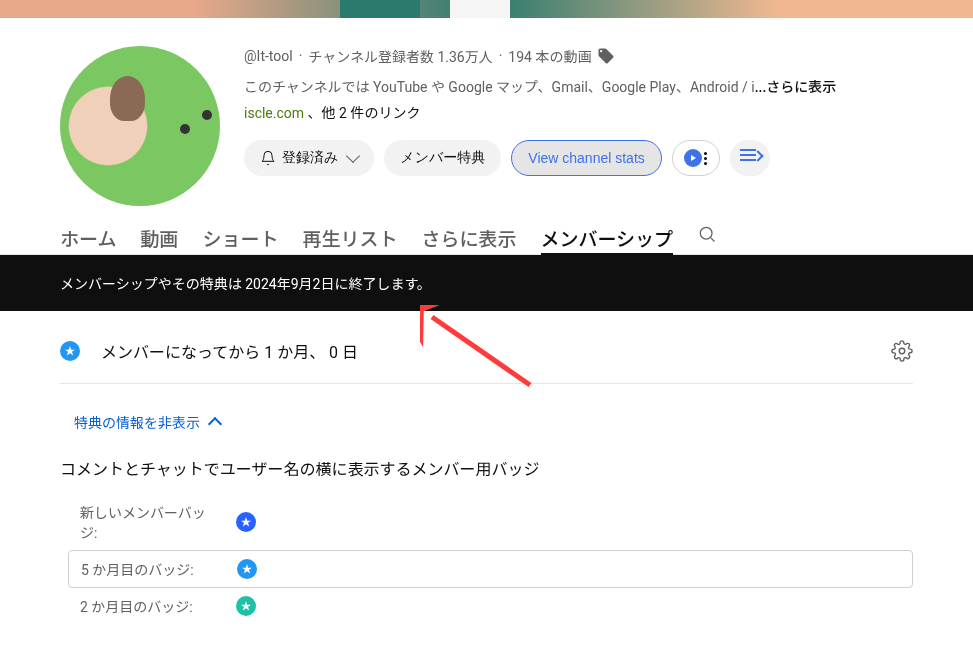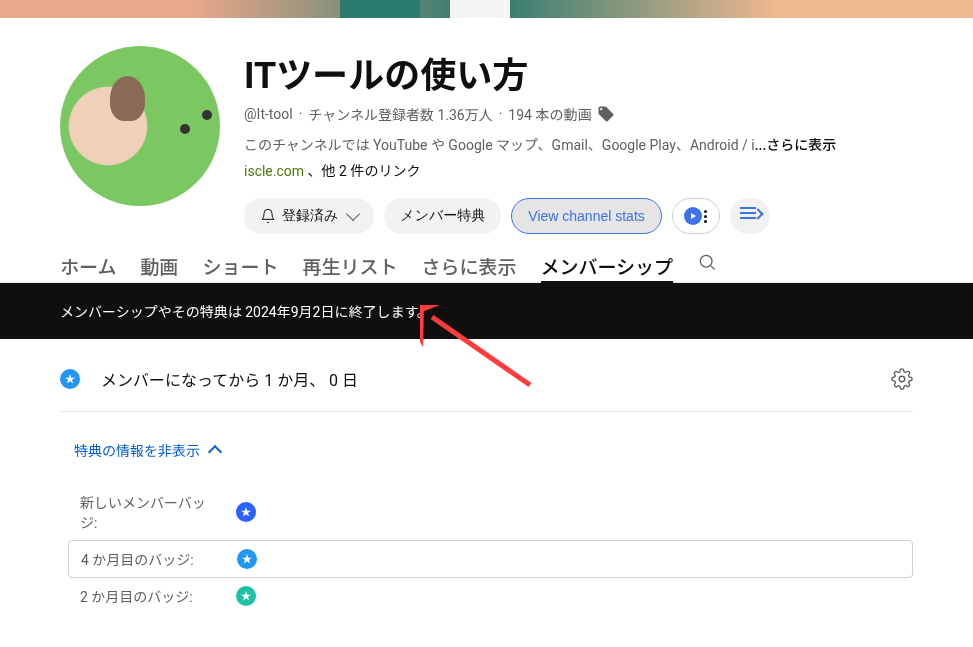--- a/index.html
+++ b/index.html
@@ -73,21 +73,20 @@
   </style>
 </head>
 <body>
 
 <div class="wrapper">
   <div class="banner"></div>
 
   <div class="channel-header">
     <div class="avatar"></div>
     <div class="channel-info">
-      <h1 class="channel-name">ITツールの使い方</h1>
       <div class="channel-meta">
         <span>@It-tool</span>
         <span>·</span>
         <span>チャンネル登録者数 1.36万人</span>
         <span>·</span>
         <span>194 本の動画</span>
         <svg class="tag-icon" viewBox="0 0 24 24">
             <path d="M21.41 11.58l-9-9A2 2 0 0011 2H4a2 2 0 00-2 2v7a2 2 0 00.59 1.42l9 9a2 2 0 002.83 0l7-7a2 2 0 000-2.84zM5.5 7A1.5 1.5 0 117 5.5 1.5 1.5 0 015.5 7z"></path>
           </svg>
       </div>
@@ -157,31 +156,32 @@
         <circle cx="12" cy="12" r="3"></circle>
         <path d="M19.4 15a1.65 1.65 0 00.33 1.82l.06.06a2 2 0 01-2.83 2.83l-.06-.06a1.65 1.65 0 00-1.82-.33 1.65 1.65 0 00-1 1.51V21a2 2 0 01-4 0v-.09a1.65 1.65 0 00-1-1.51 1.65 1.65 0 00-1.82.33l-.06.06a2 2 0 01-2.83-2.83l.06-.06a1.65 1.65 0 00.33-1.82 1.65 1.65 0 00-1.51-1H3a2 2 0 010-4h.09a1.65 1.65 0 001.51-1 1.65 1.65 0 00-.33-1.82l-.06-.06a2 2 0 012.83-2.83l.06.06a1.65 1.65 0 001.82.33h0a1.65 1.65 0 001-1.51V3a2 2 0 014 0v.09a1.65 1.65 0 001 1.51 1.65 1.65 0 001.82-.33l.06-.06a2 2 0 012.83 2.83l-.06.06a1.65 1.65 0 00-.33 1.82v0a1.65 1.65 0 001.51 1H21a2 2 0 010 4h-.09a1.65 1.65 0 00-1.51 1z"></path>
       </svg>
   </div>
 
   <div class="perks-section">
     <div class="hide-perks">
       <span>特典の情報を非表示</span>
       <span class="chevron-up"></span>
     </div>
+    <div class="badge-section-title">コメントとチャットでユーザー名の横に表示するメンバー用バッジ</div>
     <div class="badge-list" id="badge-list">
         <div class="badge-row">
           <span class="badge-label">新しいメンバーバッジ:</span>
           <span class="star-badge" style="background: rgb(41, 98, 255);">
             <svg viewBox="0 0 24 24">
               <path d="M12 2l2.39 7.36H22l-6 4.36 2.29 7.28L12 16.72 5.71 21l2.29-7.28-6-4.36h7.61z"></path>
             </svg>
           </span>
         </div>
         <div class="badge-row highlighted">
-          <span class="badge-label">4 か月目のバッジ:</span>
+          <span class="badge-label">5 か月目のバッジ:</span>
           <span class="star-badge" style="background: rgb(33, 150, 243);">
             <svg viewBox="0 0 24 24">
               <path d="M12 2l2.39 7.36H22l-6 4.36 2.29 7.28L12 16.72 5.71 21l2.29-7.28-6-4.36h7.61z"></path>
             </svg>
           </span>
         </div>
         <div class="badge-row">
           <span class="badge-label">2 か月目のバッジ:</span>
           <span class="star-badge" style="background: rgb(29, 193, 168);">
             <svg viewBox="0 0 24 24">

